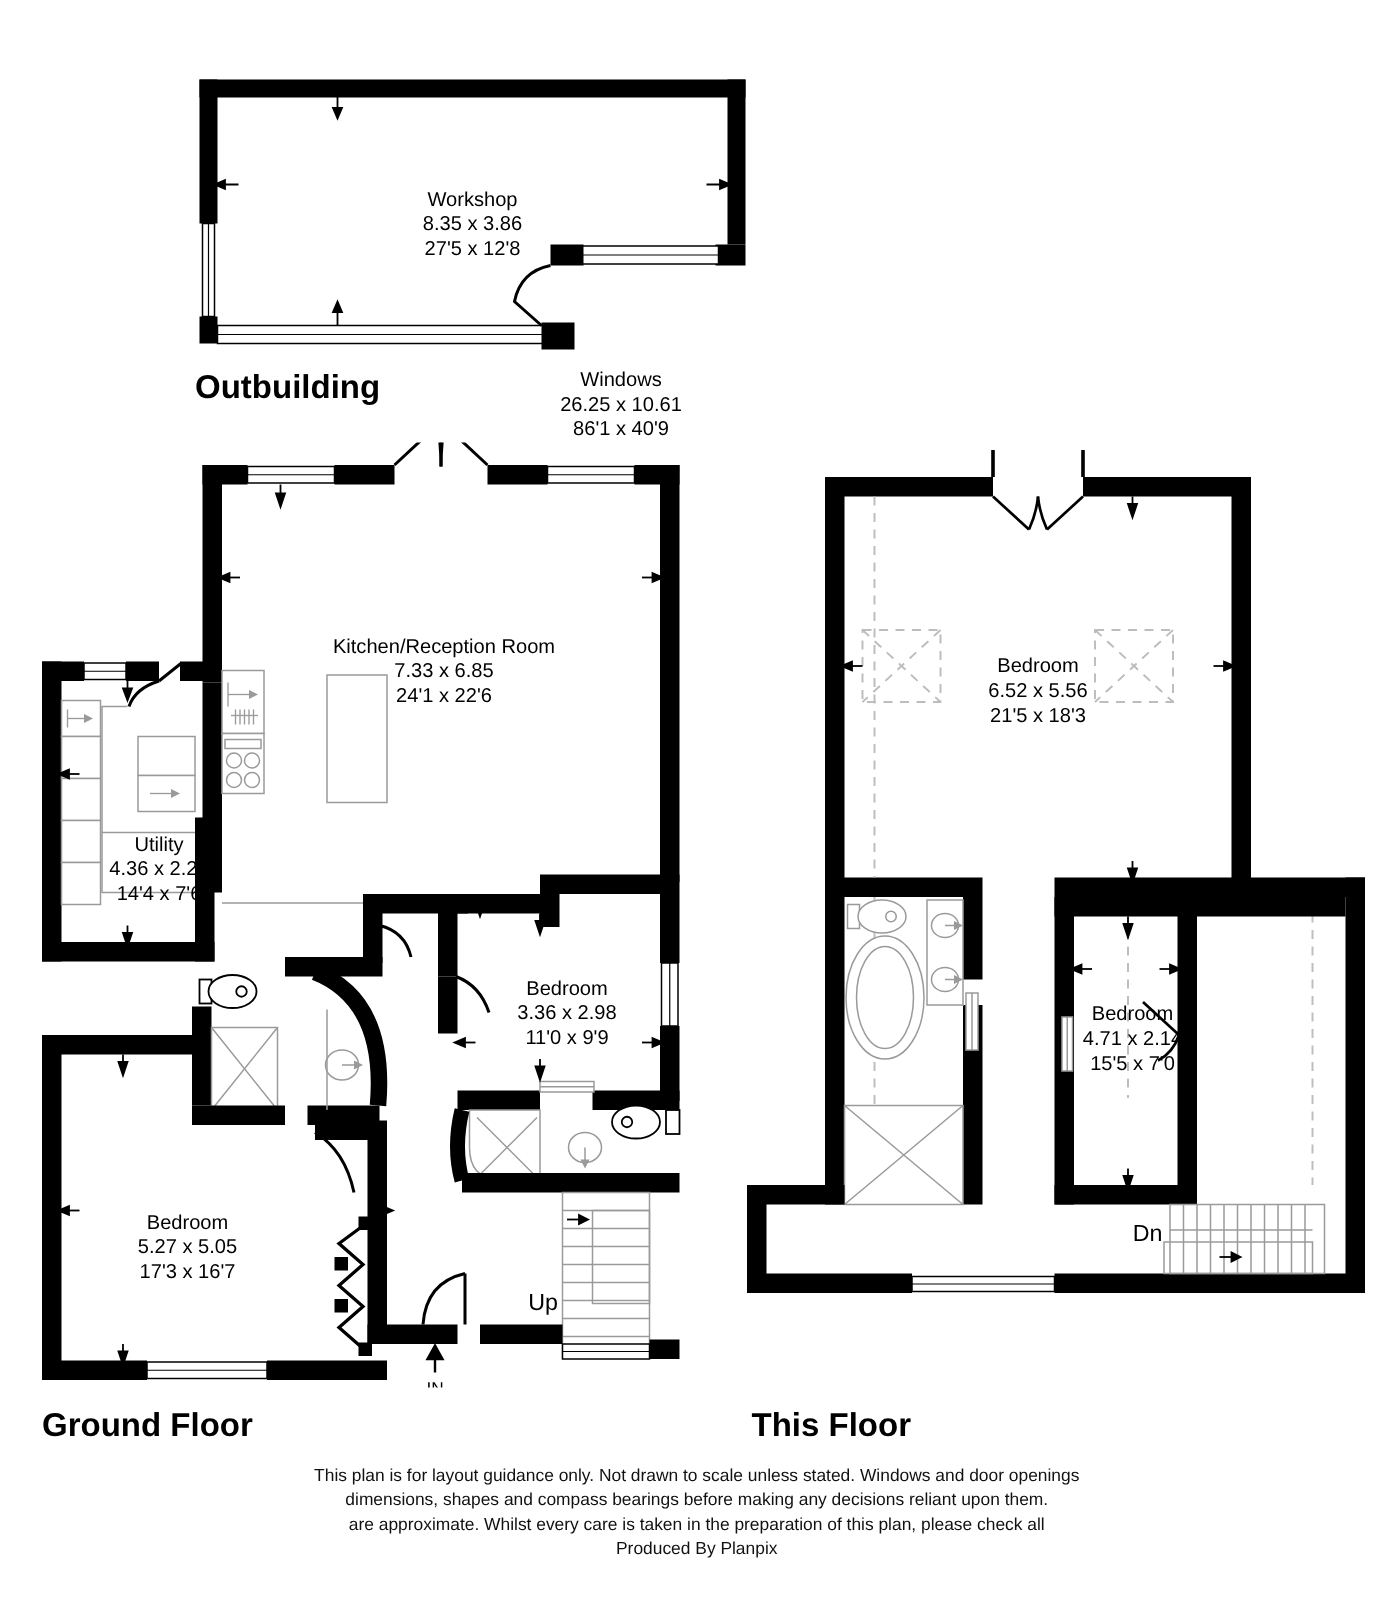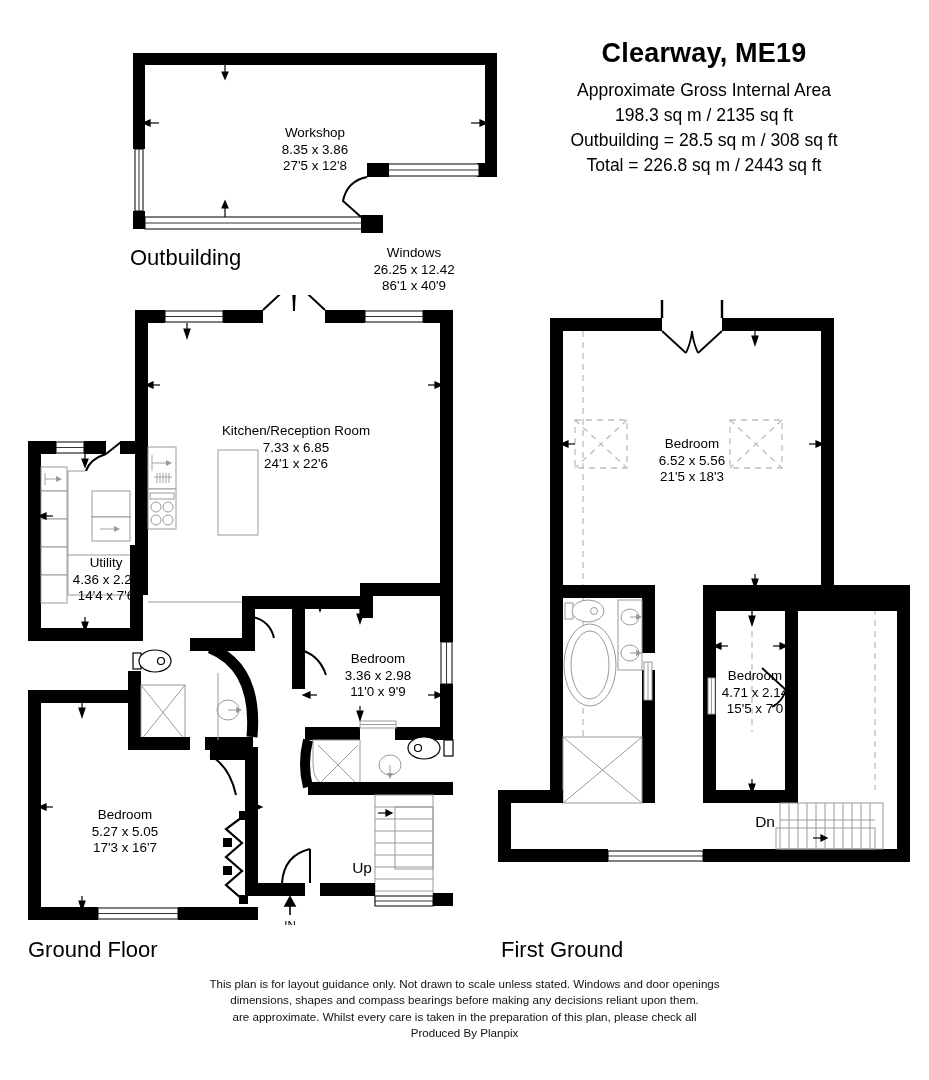--- a/index.html
+++ b/index.html
@@ -8,46 +8,37 @@
   .stage{position:absolute;inset:0;}
   svg{display:block;}
   .t{font-family:"Liberation Sans","DejaVu Sans",sans-serif;fill:#000;}
 
   
   #title-block{position:absolute;left:489px;top:38px;width:430px;text-align:center;}
   #title-block .main{font-size:27px;font-weight:bold;letter-spacing:.2px;}
   #title-block .sub{font-size:17.5px;line-height:25px;margin-top:9px;}
 
   
-  .floor-caption{position:absolute;font-size:22px;font-weight:normal;}
+  .floor-caption{position:absolute;font-size:22px;font-weight:bold;}
   #cap-outbuilding{left:130px;top:245px;}
   #cap-ground{left:28px;top:937px;}
   #cap-first{left:501px;top:937px;}
   
   #lbl-garden{position:absolute;left:334px;top:245px;width:160px;text-align:center;
               font-size:13.4px;line-height:16.6px;}
 
   
   #footer{position:absolute;left:0;top:976px;width:929px;text-align:center;
           font-size:11.6px;line-height:16.4px;color:#111;}
 </style>
 </head>
 <body>
 
 <div class="stage">
 
-  <div id="title-block">
-    <div class="main">Clearway, ME19</div>
-    <div class="sub">
-      <div>Approximate Gross Internal Area</div>
-      <div>198.3 sq m / 2135 sq ft</div>
-      <div>Outbuilding = 28.5 sq m / 308 sq ft</div>
-      <div>Total = 226.8 sq m / 2443 sq ft</div>
-    </div>
-  </div>
 
   <svg id="svg-outbuilding" width="400" height="220" viewBox="0 0 400 220" style="position:absolute;left:115px;top:45px;">
     <g>
 
       <rect x="18" y="8" width="364" height="12" fill="#000"></rect>
 
       <rect x="18" y="8" width="12" height="96" fill="#000"></rect>
 
       <g>
         <rect x="20" y="104" width="8" height="62" fill="#fff" stroke="#000" stroke-width="1"></rect>
@@ -88,21 +79,21 @@
     </g>
     <text class="t" x="200" y="92" text-anchor="middle" font-size="13.4">Workshop</text>
     <text class="t" x="200" y="108.6" text-anchor="middle" font-size="13.4">8.35 x 3.86</text>
     <text class="t" x="200" y="125.2" text-anchor="middle" font-size="13.4">27'5 x 12'8</text>
   </svg>
 
   <div class="floor-caption" id="cap-outbuilding">Outbuilding</div>
 
   <div id="lbl-garden">
     <div>Windows</div>
-    <div>26.25 x 12.42</div>
+    <div>26.25 x 10.61</div>
     <div>86'1 x 40'9</div>
   </div>
 
   <svg id="svg-ground" width="450" height="630" viewBox="0 0 450 630" style="position:absolute;left:20px;top:295px;">
 
     <g>
 
       <rect x="115" y="15" width="30" height="13" fill="#000"></rect>
       <g>
         <rect x="145" y="16" width="58" height="11" fill="#fff" stroke="#000" stroke-width="1"></rect>
@@ -565,21 +556,21 @@
         <rect x="286" y="528" width="99" height="21" fill="none"></rect>
       </g>
       <g stroke="#000" stroke-width="1.2" fill="#000">
         <line x1="323" y1="538" x2="335" y2="538"></line>
         <polygon points="337,538 331,535 331,541"></polygon>
       </g>
       <text class="t" x="285" y="527" text-anchor="end" font-size="15.5">Dn</text>
     </g>
   </svg>
 
-  <div class="floor-caption" id="cap-first">First Ground</div>
+  <div class="floor-caption" id="cap-first">This Floor</div>
 
   <div id="footer">
     <div>This plan is for layout guidance only. Not drawn to scale unless stated. Windows and door openings</div>
     <div>dimensions, shapes and compass bearings before making any decisions reliant upon them.</div>
     <div>are approximate. Whilst every care is taken in the preparation of this plan, please check all</div>
     <div>Produced By Planpix</div>
   </div>
 
 </div>
 

